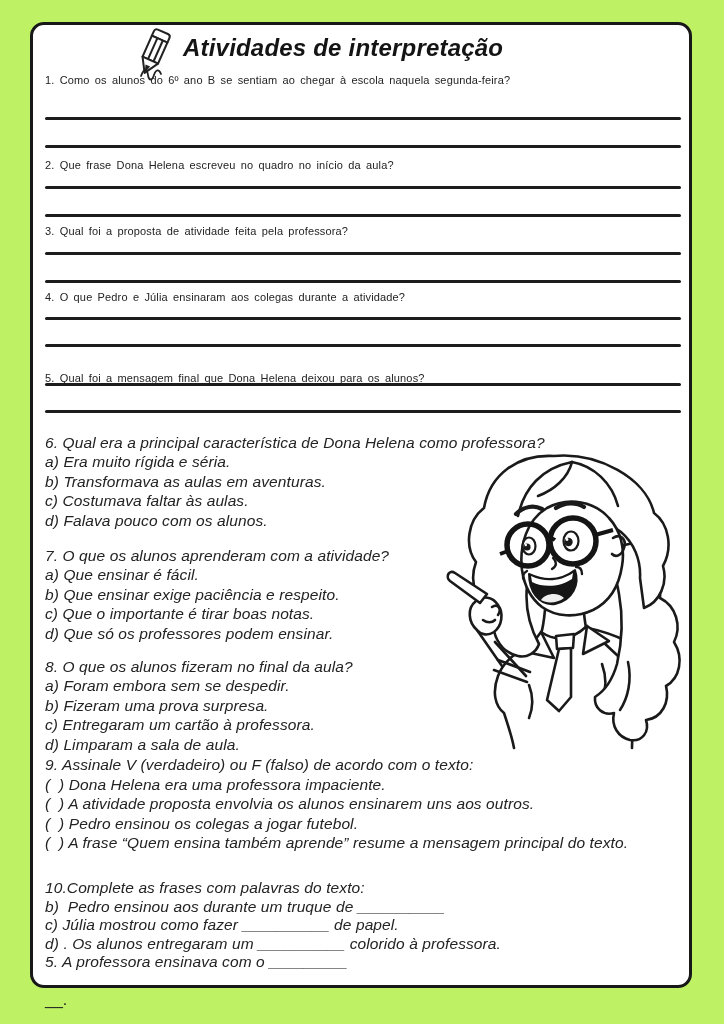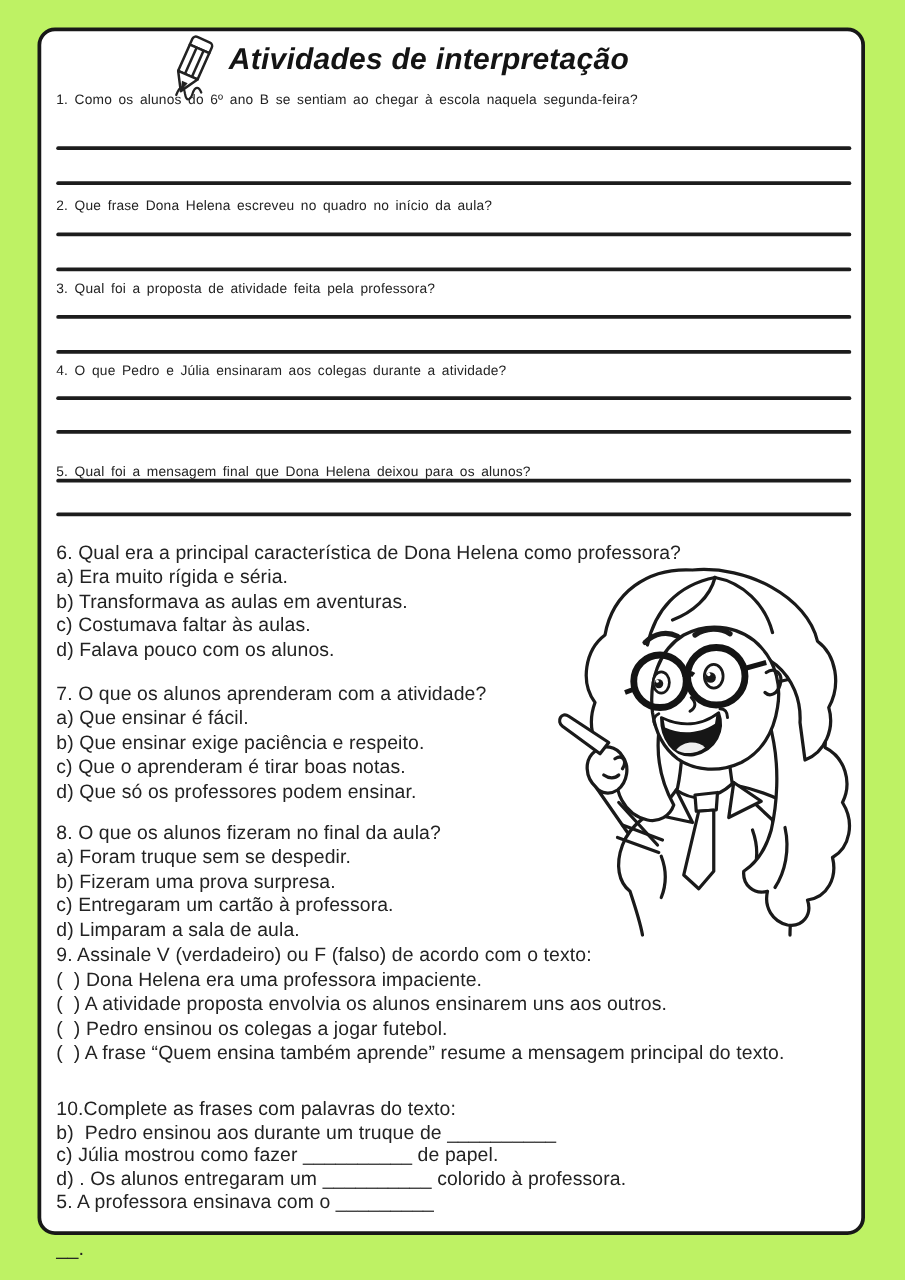--- a/index.html
+++ b/index.html
@@ -7,21 +7,21 @@
         font-family:"Liberation Sans",sans-serif;color:#232323;}
   .sheet{position:absolute;left:30px;top:22px;width:662px;height:966px;
          border:3px solid #181818;border-radius:14px;box-sizing:border-box;background:#fff;}
   .title{position:absolute;left:183px;top:34px;font-size:24px;font-weight:800;
          font-style:italic;letter-spacing:.2px;color:#141414;z-index:2;}
   .pencil{position:absolute;left:127px;top:27px;width:54px;height:58px;z-index:2;}
   .q{position:absolute;left:45px;width:622px;font-size:11px;line-height:20px;
      letter-spacing:.15px;word-spacing:2px;margin:0;z-index:2;}
   .q.justify{text-align:justify;}
   .rule{position:absolute;left:45px;width:636px;height:3px;background:#1c1c1c;border-radius:2px;}
-  .block{position:absolute;left:45px;margin:0;z-index:2;}
+  .block{position:absolute;left:45px;margin:0;z-index:2;font-style:italic;}
   .block p{margin:0;font-size:15.5px;letter-spacing:.1px;white-space:pre;}
   .mc p{line-height:19.4px;}
   .tf p{line-height:19.6px;}
   .fb p{line-height:18.6px;}
   .teacher{position:absolute;left:432px;top:450px;width:264px;height:300px;z-index:1;}
   .footer{position:absolute;left:479px;top:972px;background:#fff;padding:0 10px;
           font-size:20px;font-weight:800;color:#1d1d1d;z-index:3;letter-spacing:.2px;}
   .overflow{position:absolute;left:45px;top:991px;font-size:16px;margin:0;z-index:3;}
 </style>
 </head>
@@ -68,27 +68,27 @@
     <p>a) Era muito rígida e séria.</p>
     <p>b) Transformava as aulas em aventuras.</p>
     <p>c) Costumava faltar às aulas.</p>
     <p>d) Falava pouco com os alunos.</p>
   </div>
 
   <div class="block mc" style="top:546px">
     <p>7. O que os alunos aprenderam com a atividade?</p>
     <p>a) Que ensinar é fácil.</p>
     <p>b) Que ensinar exige paciência e respeito.</p>
-    <p>c) Que o aprenderam é tirar boas notas.</p>
+    <p>c) Que o importante é tirar boas notas.</p>
     <p>d) Que só os professores podem ensinar.</p>
   </div>
 
   <div class="block mc" style="top:657px">
     <p>8. O que os alunos fizeram no final da aula?</p>
-    <p>a) Foram truque sem se despedir.</p>
+    <p>a) Foram embora sem se despedir.</p>
     <p>b) Fizeram uma prova surpresa.</p>
     <p>c) Entregaram um cartão à professora.</p>
     <p>d) Limparam a sala de aula.</p>
   </div>
 
   <div class="block tf" style="top:755px">
     <p>9. Assinale V (verdadeiro) ou F (falso) de acordo com o texto:</p>
     <p>(  ) Dona Helena era uma professora impaciente.</p>
     <p>(  ) A atividade proposta envolvia os alunos ensinarem uns aos outros.</p>
     <p>(  ) Pedro ensinou os colegas a jogar futebol.</p>

